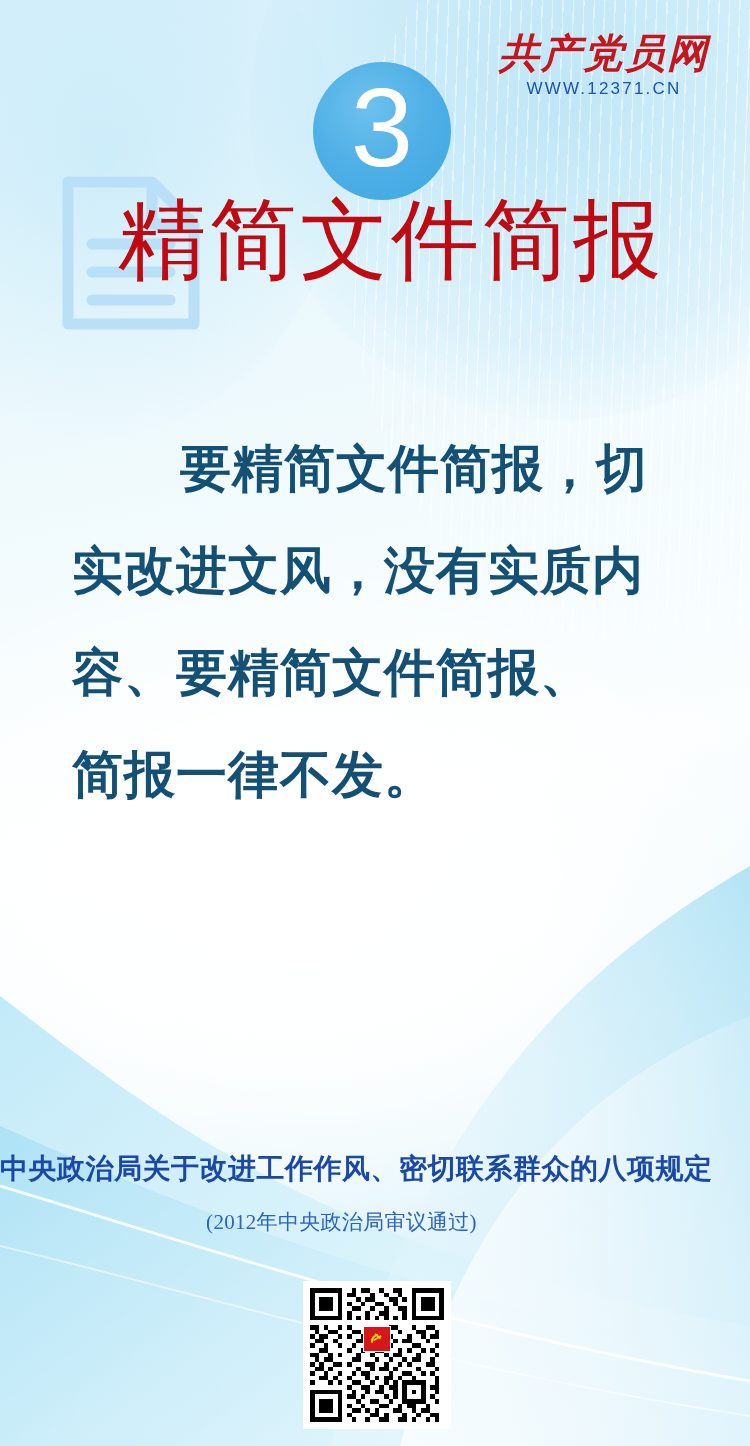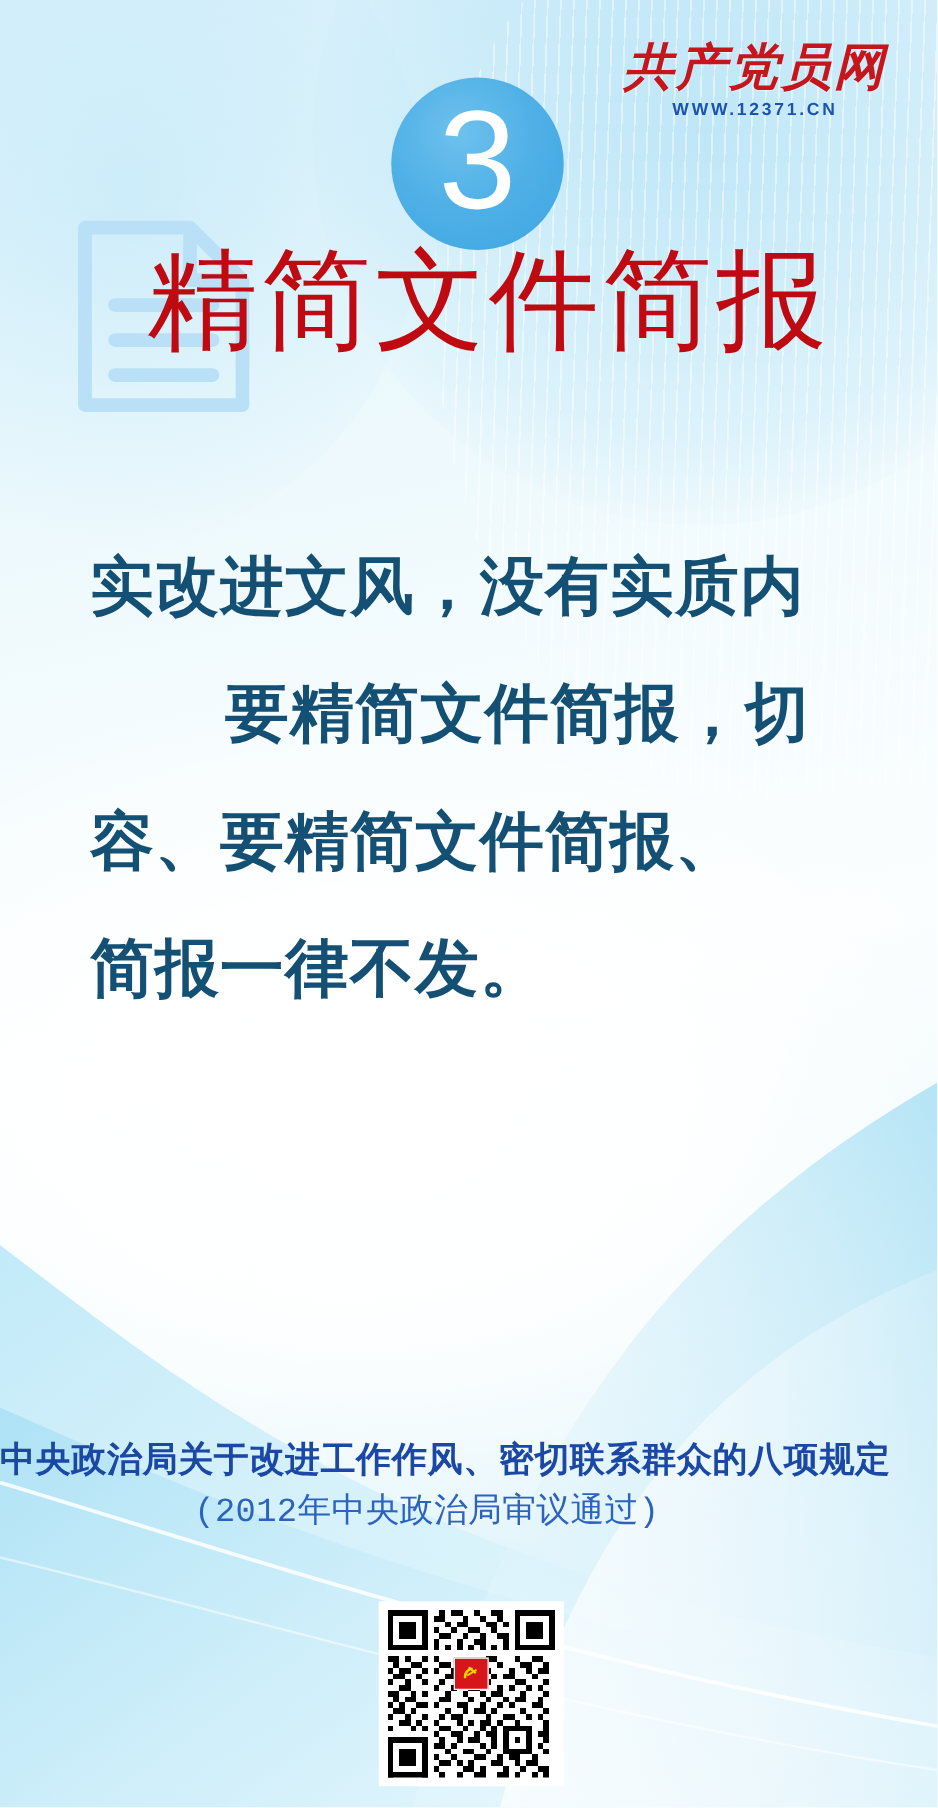--- a/index.html
+++ b/index.html
@@ -76,22 +76,22 @@
     font-size: 40px;
     font-weight: bold;
     color: #C4161C;
     letter-spacing: 2px;
     font-style: italic;
     text-shadow: 0 1px 0 rgba(255,255,255,.45);
     white-space: nowrap;
   }
   .logo-url {
     margin-top: 6px;
-    font-size: 14px;
-    font-weight: bold;
+    font-size: 17px;
+    font-weight: normal;
     color: #1B53B0;
     letter-spacing: 2.2px;
   }
 
   .number-badge {
     position: absolute;
     left: 313px; top: 62px;
     width: 138px; height: 138px;
     border-radius: 50%;
     background: radial-gradient(circle at 40% 32%, #6ec1ee 0%, #4fb0e6 48%, #3ea5e2 100%);
@@ -150,23 +150,23 @@
   .footer-title {
     font-family: "Liberation Serif", "DejaVu Serif", serif;
     font-size: 28px;
     font-weight: bold;
     color: #1B47A5;
     letter-spacing: 0.5px;
     line-height: 1.2;
     white-space: nowrap;
   }
   .footer-sub {
-    margin-top: 4px;
-    font-family: Liberation Mono, monospace;
-    font-size: 27px;
+    margin-top: 22px;
+    font-family: Liberation Serif, serif;
+    font-size: 21px;
     color: #2C63BE;
     letter-spacing: 0.3px;
   }
 
   
   .qr-wrap {
     position: absolute;
     left: 303px; top: 1281px;
     width: 148px; height: 148px;
     background: #ffffff;
@@ -239,22 +239,22 @@
     <path d="M12,10 L96,10 L138,52 L138,152 L12,152 Z" fill="none" stroke="#b9e0f6" stroke-width="11" stroke-linejoin="round"></path>
     <path d="M96,10 L96,52 L138,52" fill="none" stroke="#b9e0f6" stroke-width="11" stroke-linejoin="round"></path>
     <line x1="36" y1="72" x2="114" y2="72" stroke="#b9e0f6" stroke-width="11" stroke-linecap="round"></line>
     <line x1="36" y1="100" x2="114" y2="100" stroke="#b9e0f6" stroke-width="11" stroke-linecap="round"></line>
     <line x1="36" y1="128" x2="114" y2="128" stroke="#b9e0f6" stroke-width="11" stroke-linecap="round"></line>
   </svg>
 
   <div class="main-title">精简文件简报</div>
 
   <div class="body-copy">
+    <div class="body-line indent">要精简文件简报，切</div>
     <div class="body-line">实改进文风，没有实质内</div>
-    <div class="body-line indent">要精简文件简报，切</div>
     <div class="body-line">容、要精简文件简报、</div>
     <div class="body-line">简报一律不发。</div>
   </div>
 
   <div class="footer">
     <div class="footer-title">中央政治局关于改进工作作风、密切联系群众的八项规定</div>
     <div class="footer-sub">(2012年中央政治局审议通过)</div>
   </div>
 
   <div class="qr-wrap">

